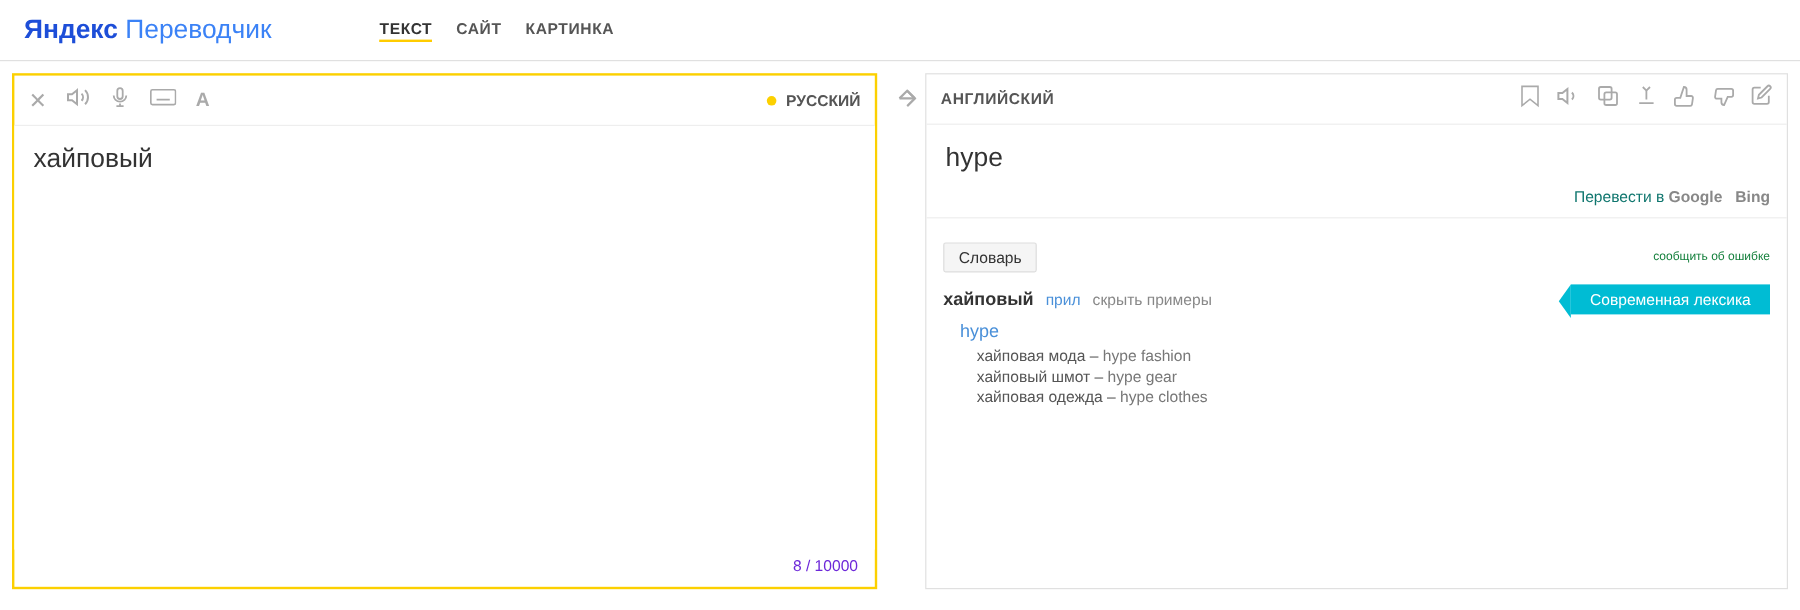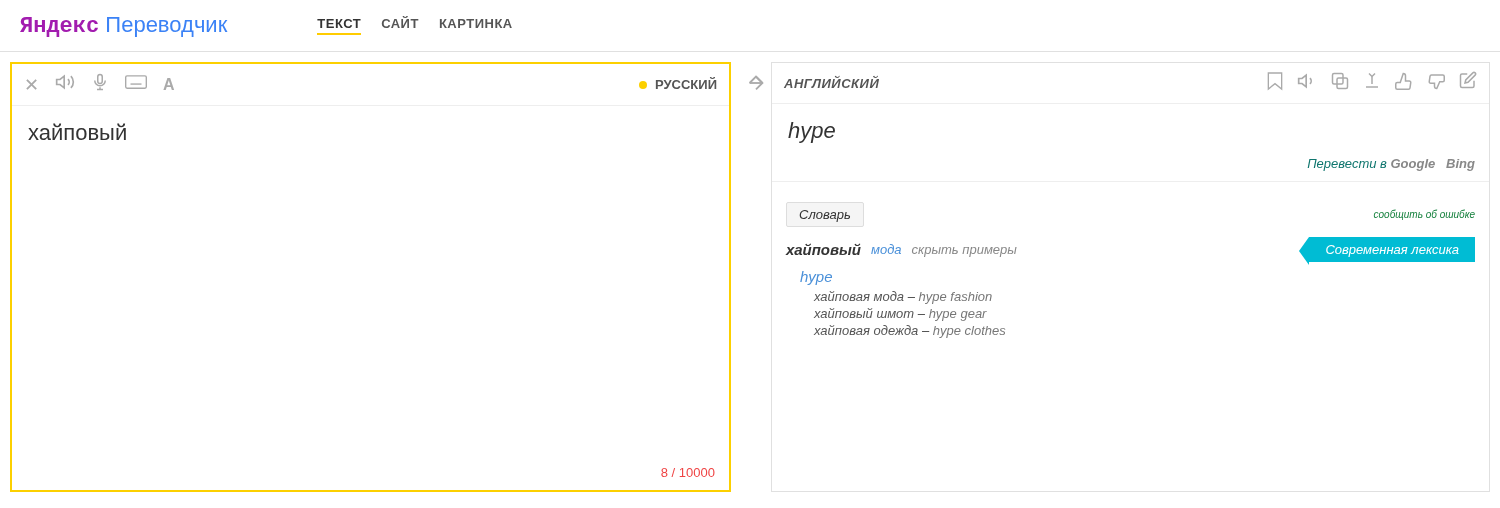--- a/index.html
+++ b/index.html
@@ -20,23 +20,22 @@
     }
     .logo {
       display: flex;
       align-items: baseline;
       gap: 0;
       font-size: 22px;
       font-weight: bold;
       color: #c00;
     }
     .logo-yandex {
-      color: #a21caf;
-      font-weight: bold;
-      font-family: Liberation Mono, monospace;
+      color: #1d4ed8;
+      font-weight: bold;
     }
     .logo-translator {
       color: #3b82f6;
       font-weight: normal;
       font-size: 22px;
     }
     .header-nav {
       display: flex;
       gap: 20px;
       margin-left: 60px;
@@ -110,42 +109,41 @@
       color: #333;
       border: none;
       outline: none;
       resize: none;
       font-family: Arial, sans-serif;
     }
     .char-count {
       text-align: right;
       padding: 6px 14px 10px;
       font-size: 13px;
-      color: #ef4444;
+      color: #6d28d9;
     }
 
     
     .arrow-separator {
       display: flex;
       align-items: flex-start;
       padding-top: 20px;
       padding-left: 4px;
       padding-right: 4px;
       color: #aaa;
       font-size: 18px;
     }
 
     
     .right-panel {
       flex: 1;
       margin: 10px 10px 10px 0;
       display: flex;
       flex-direction: column;
       border: 1px solid #e0e0e0;
-      font-style: italic;
     }
     .right-toolbar {
       display: flex;
       align-items: center;
       padding: 8px 12px;
       gap: 12px;
       border-bottom: 1px solid #eee;
     }
     .right-lang-label {
       font-size: 13px;
@@ -393,21 +391,21 @@
 
     <div class="dictionary-section">
       <div class="dictionary-header">
         <span class="dictionary-badge">Словарь</span>
         <span class="report-error">сообщить об ошибке</span>
       </div>
 
       <div class="dict-entry">
         <div class="dict-entry-header">
           <span class="dict-word">хайповый</span>
-          <span class="dict-pos">мода</span>
+          <span class="dict-pos">прил</span>
           <span class="dict-hide">скрыть примеры</span>
           <div class="dict-category-badge">Современная лексика</div>
         </div>
 
         <div class="dict-translation">hype</div>
 
         <div class="dict-examples">
           <div class="dict-example">
             <span>хайповая мода</span>
             <span> – </span>

